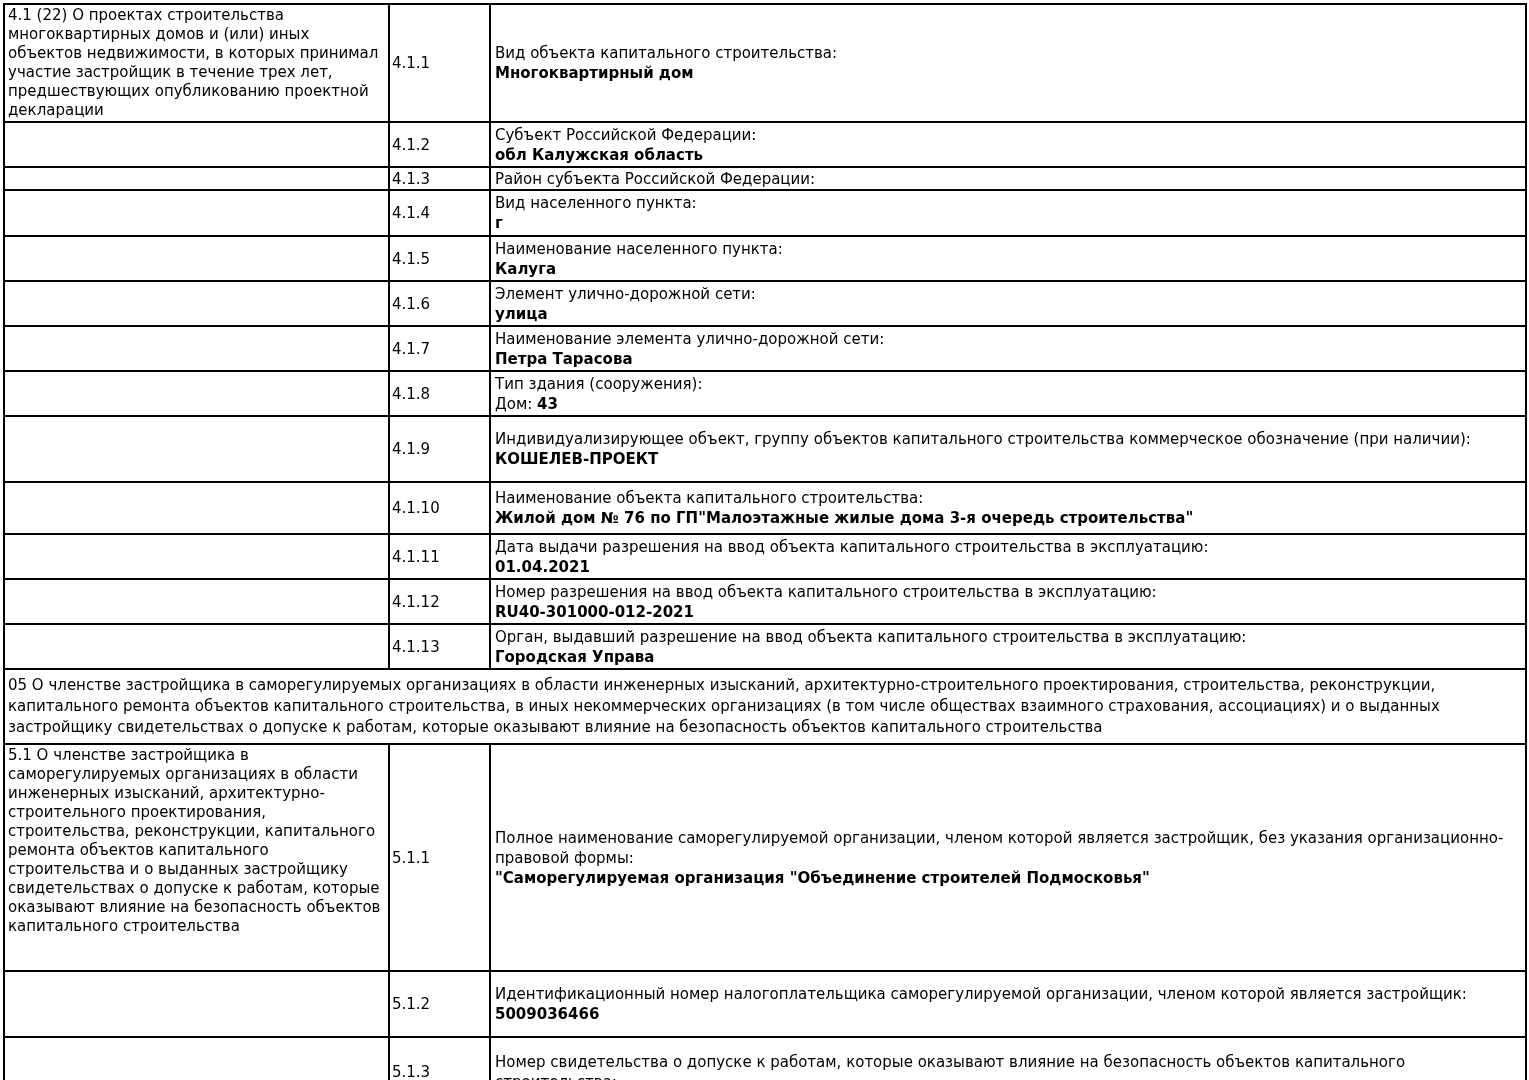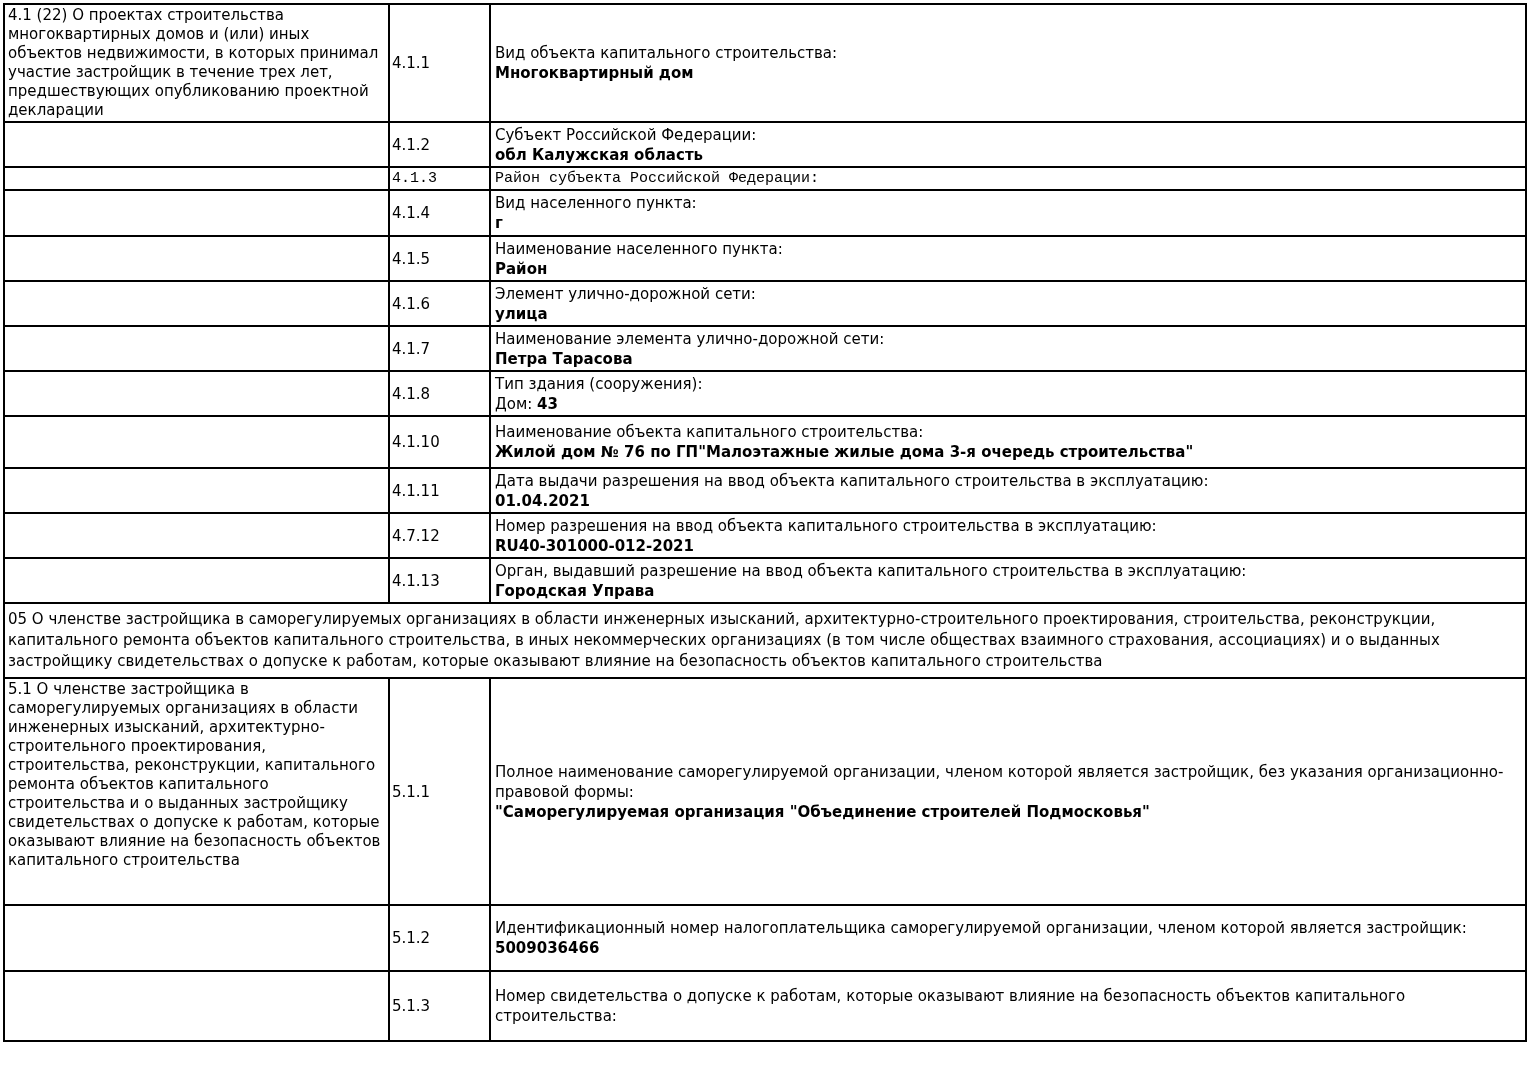--- a/index.html
+++ b/index.html
@@ -47,21 +47,21 @@
     vertical-align: middle;
     padding: 5px 3px;
     line-height: 21px;
   }
   .lbl { font-weight: normal; }
   .val { font-weight: bold; }
   .pre { font-weight: normal; }
   
   tr.rh-133 { height: 108px; margin-top: 31px; }
   tr.rh-45  { height: 45px; }
-  tr.rh-23  { height: 23px; font-family: Liberation Mono, monospace; }
+  tr.rh-23  { height: 23px; }
   tr.rh-46  { height: 46px; margin-top: 20px; }
   tr.rh-66  { height: 66px; }
   tr.rh-44  { height: 52px; }
   tr.rh-71  { height: 71px; }
   tr.rh-227 { height: 227px; }
   tr.rh-70  { height: 70px; }
 </style>
 </head>
 <body>
 
@@ -107,21 +107,21 @@
           <div class="lbl">Вид населенного пункта:</div>
           <div class="val">г</div>
         </td>
       </tr>
 
       <tr class="rh-45">
         <td class="desc"></td>
         <td class="code">4.1.5</td>
         <td class="content">
           <div class="lbl">Наименование населенного пункта:</div>
-          <div class="val">Район</div>
+          <div class="val">Калуга</div>
         </td>
       </tr>
 
       <tr class="rh-45">
         <td class="desc"></td>
         <td class="code">4.1.6</td>
         <td class="content">
           <div class="lbl">Элемент улично-дорожной сети:</div>
           <div class="val">улица</div>
         </td>
@@ -138,20 +138,28 @@
 
       <tr class="rh-45">
         <td class="desc"></td>
         <td class="code">4.1.8</td>
         <td class="content">
           <div class="lbl">Тип здания (сооружения):</div>
           <div class="val"><span class="pre">Дом: </span><span>43</span></div>
         </td>
       </tr>
 
+      <tr class="rh-66">
+        <td class="desc"></td>
+        <td class="code">4.1.9</td>
+        <td class="content">
+          <div class="lbl">Индивидуализирующее объект, группу объектов капитального строительства коммерческое обозначение (при наличии):</div>
+          <div class="val">КОШЕЛЕВ-ПРОЕКТ</div>
+        </td>
+      </tr>
 
       <tr class="rh-44">
         <td class="desc"></td>
         <td class="code">4.1.10</td>
         <td class="content">
           <div class="lbl">Наименование объекта капитального строительства:</div>
           <div class="val">Жилой дом № 76 по ГП"Малоэтажные жилые дома 3-я очередь строительства"</div>
         </td>
       </tr>
 
@@ -159,21 +167,21 @@
         <td class="desc"></td>
         <td class="code">4.1.11</td>
         <td class="content">
           <div class="lbl">Дата выдачи разрешения на ввод объекта капитального строительства в эксплуатацию:</div>
           <div class="val">01.04.2021</div>
         </td>
       </tr>
 
       <tr class="rh-45">
         <td class="desc"></td>
-        <td class="code">4.7.12</td>
+        <td class="code">4.1.12</td>
         <td class="content">
           <div class="lbl">Номер разрешения на ввод объекта капитального строительства в эксплуатацию:</div>
           <div class="val">RU40-301000-012-2021</div>
         </td>
       </tr>
 
       <tr class="rh-45">
         <td class="desc"></td>
         <td class="code">4.1.13</td>
         <td class="content">

